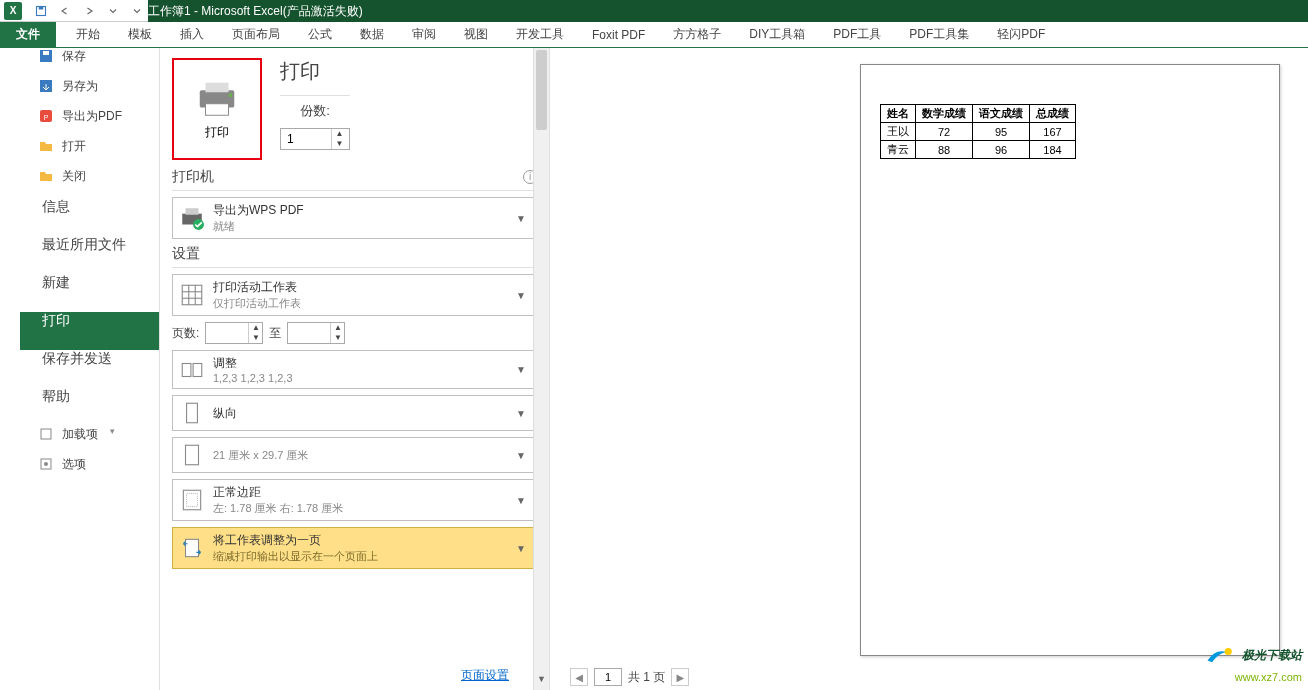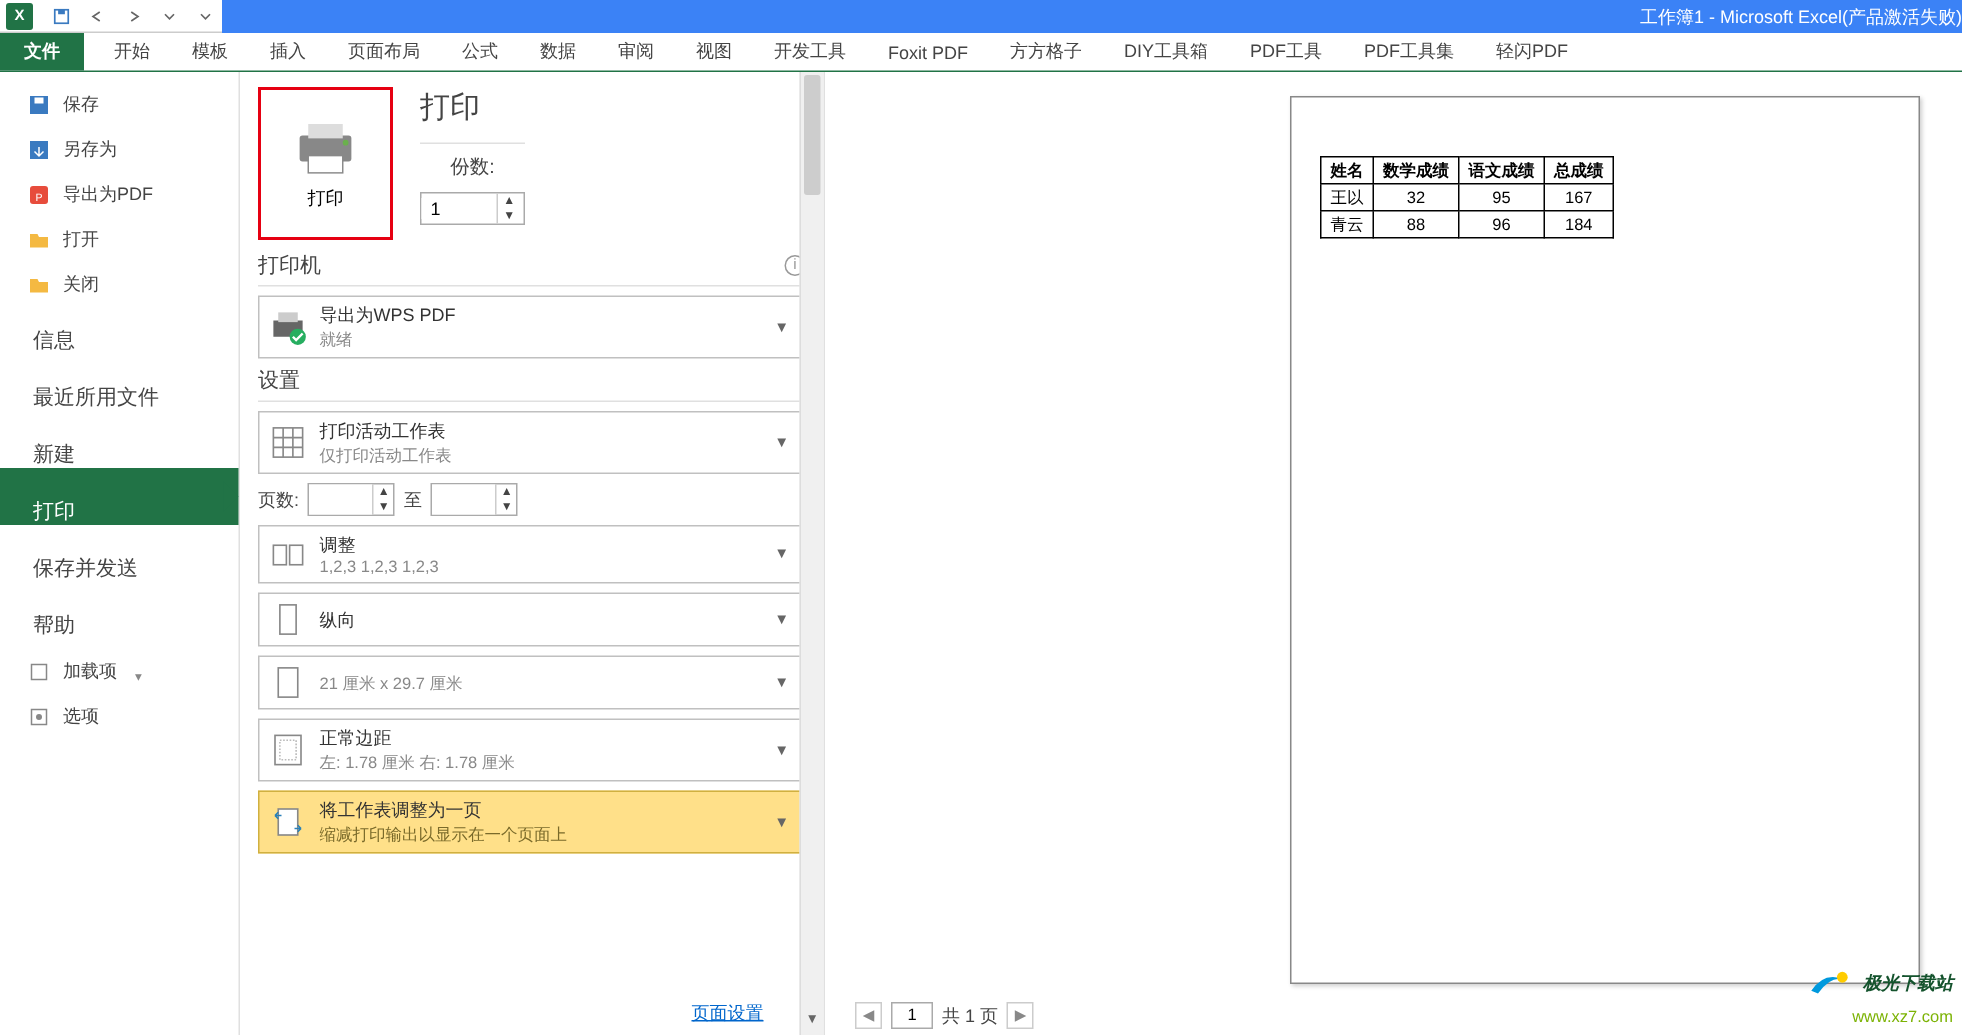--- a/index.html
+++ b/index.html
@@ -4,33 +4,33 @@
 <style>
 * { margin: 0; padding: 0; box-sizing: border-box; font-family: "Microsoft YaHei", "Segoe UI", sans-serif; }
 body { background: #fff; font-size: 12px; overflow: hidden; width: 1308px; height: 690px; }
 
 
 .titlebar { height: 22px; background: #fff; display: flex; align-items: center; border-bottom: 1px solid #ccc; }
 .titlebar .app-icon { width: 18px; height: 18px; margin: 0 4px; background: #217346; border-radius: 2px; display:flex;align-items:center;justify-content:center;color:#fff;font-size:10px;font-weight:bold; }
 .qat { display: flex; align-items: center; gap: 2px; padding-left: 4px; }
 .qat-btn { width: 22px; height: 18px; display: flex; align-items: center; justify-content: center; color: #666; cursor: pointer; }
 .qat-btn svg { width: 12px; height: 12px; }
-.title-text { flex: 1; text-align: right; background: #3b82f6; color: #fff; height: 22px; line-height: 22px; font-size: 12px; }
+.title-text { flex: 1; text-align: left; background: #14532d; color: #fff; height: 22px; line-height: 22px; font-size: 12px; }
 
 
 .ribbon-tabs { height: 26px; display: flex; align-items: stretch; border-bottom: 1px solid #217346; background: #fff; }
 .ribbon-tab { padding: 0 14px; display: flex; align-items: center; font-size: 12px; color: #444; cursor: pointer; }
 .ribbon-tab.file { background: #217346; color: #fff; font-weight: bold; padding: 0 16px; margin-right:6px;}
 
 
 .main { display: flex; height: calc(690px - 48px); }
 
 
 .sidebar { width: 160px; background: #fff; border-right: 1px solid #e0e0e0; display: flex; flex-direction: column; }
-.sidebar-item { height: 30px; display: flex; align-items: flex-end; padding-left: 18px; gap: 8px; color: #444; cursor: pointer; position:relative; }
+.sidebar-item { height: 30px; display: flex; align-items: flex-start; padding-left: 18px; gap: 8px; color: #444; cursor: pointer; position:relative;margin-left:20px; }
 .sidebar-item.section { height: 38px; font-size: 14px; padding-left: 22px; color: #444; }
 .sidebar-item.active { background: #217346; color: #fff; }
 .sidebar-item.active::after { content: ""; position: absolute; right: -10px; top: 50%; transform: translateY(-50%); border: 10px solid transparent; border-left-color: #217346; }
 .sb-icon { width: 16px; height: 16px; display:flex;align-items:center;justify-content:center; }
 .sb-icon svg { width:16px; height:16px; }
 
 
 .print-panel { width: 390px; border-right: 1px solid #e0e0e0; padding: 10px 12px 0 12px; position: relative; }
 .print-top { display: flex; gap: 18px; align-items: flex-start; margin-bottom: 8px; }
 .big-print { width: 90px; height: 102px; border: 2px solid #e60012; display: flex; flex-direction: column; align-items: center; justify-content: center; gap: 6px; }
@@ -393,21 +393,21 @@
     <table class="preview-table">
       <tbody>
           <tr>
         <th>姓名</th>
         <th>数学成绩</th>
         <th>语文成绩</th>
         <th>总成绩</th>
       </tr>
       <tr>
         <td>王以</td>
-        <td>32</td>
+        <td>72</td>
         <td>95</td>
         <td>167</td>
       </tr>
       <tr>
         <td>青云</td>
         <td>88</td>
         <td>96</td>
         <td>184</td>
       </tr>
     </tbody>

